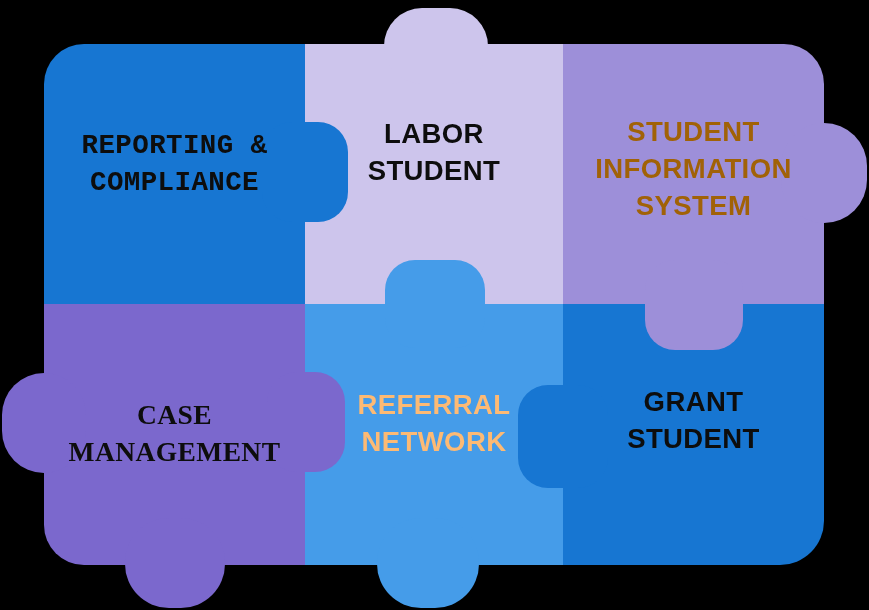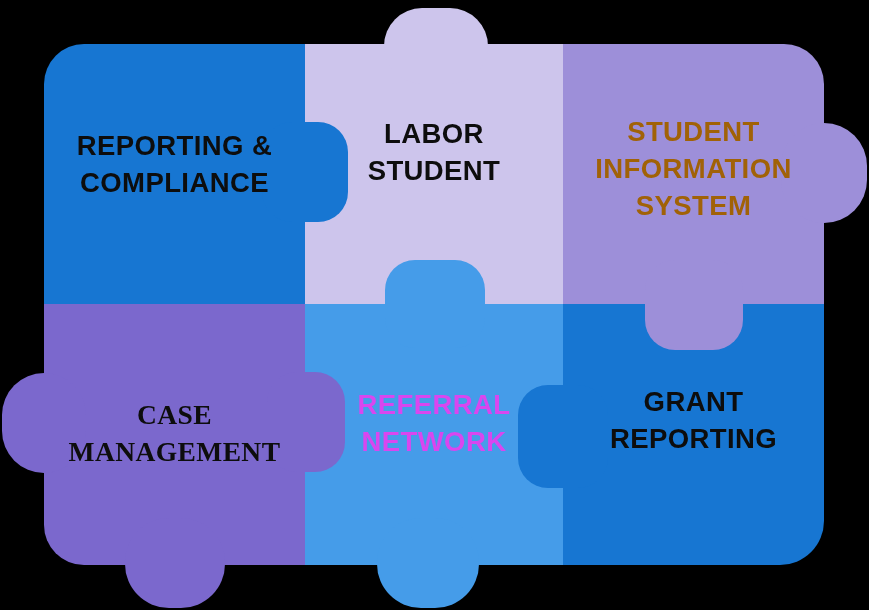--- a/index.html
+++ b/index.html
@@ -47,21 +47,21 @@
   #knob-student-right  { left: 781px; top: 123px; width: 86px;  height: 100px; border-radius: 43px; }
   #knob-referral-top   { left: 385px; top: 260px; width: 100px; height: 88px;  border-radius: 30px; }
   #knob-student-down   { left: 645px; top: 260px; width: 98px;  height: 90px;  border-radius: 30px; }
   #knob-case-left      { left: 2px;   top: 373px; width: 84px;  height: 100px; border-radius: 42px; }
   #knob-case-right     { left: 267px; top: 372px; width: 78px;  height: 100px; border-radius: 30px; }
   #knob-grant-left     { left: 518px; top: 385px; width: 90px;  height: 103px; border-radius: 30px; }
   #knob-case-bottom    { left: 125px; top: 518px; width: 100px; height: 90px;  border-radius: 44px; }
   #knob-referral-bottom{ left: 377px; top: 518px; width: 102px; height: 90px;  border-radius: 44px; }
 
   
-  #label-reporting { left: 44px;  top: 127px; width: 261px; }
+  #label-reporting { left: 44px;  top: 127px; width: 261px; font-family: Liberation Mono, monospace; }
   #label-labor     { left: 305px; top: 115px; width: 258px; }
   #label-student   { left: 563px; top: 113px; width: 261px; }
   #label-case      { left: 44px;  top: 396px; width: 261px; font-family: Liberation Serif, serif; }
   #label-referral  { left: 305px; top: 386px; width: 258px; }
   #label-grant     { left: 563px; top: 383px; width: 261px; }
 </style>
 </head>
 <body>
 
 <div id="canvas" style="background-color: rgb(0, 0, 0);">
@@ -86,18 +86,18 @@
 
   <div class="piece-label" id="label-reporting" style="color: rgb(13, 13, 13);">REPORTING &amp;
 COMPLIANCE</div>
   <div class="piece-label" id="label-labor" style="color: rgb(13, 13, 13);">LABOR
 STUDENT</div>
   <div class="piece-label" id="label-student" style="color: #a16207;">STUDENT
 INFORMATION
 SYSTEM</div>
   <div class="piece-label" id="label-case" style="color: rgb(13, 13, 13);">CASE
 MANAGEMENT</div>
-  <div class="piece-label" id="label-referral" style="color: #d946ef;">REFERRAL
+  <div class="piece-label" id="label-referral" style="color: #fdba74;">REFERRAL
 NETWORK</div>
   <div class="piece-label" id="label-grant" style="color: rgb(13, 13, 13);">GRANT
-REPORTING</div>
+STUDENT</div>
 
 </div>
 
 </body></html>

